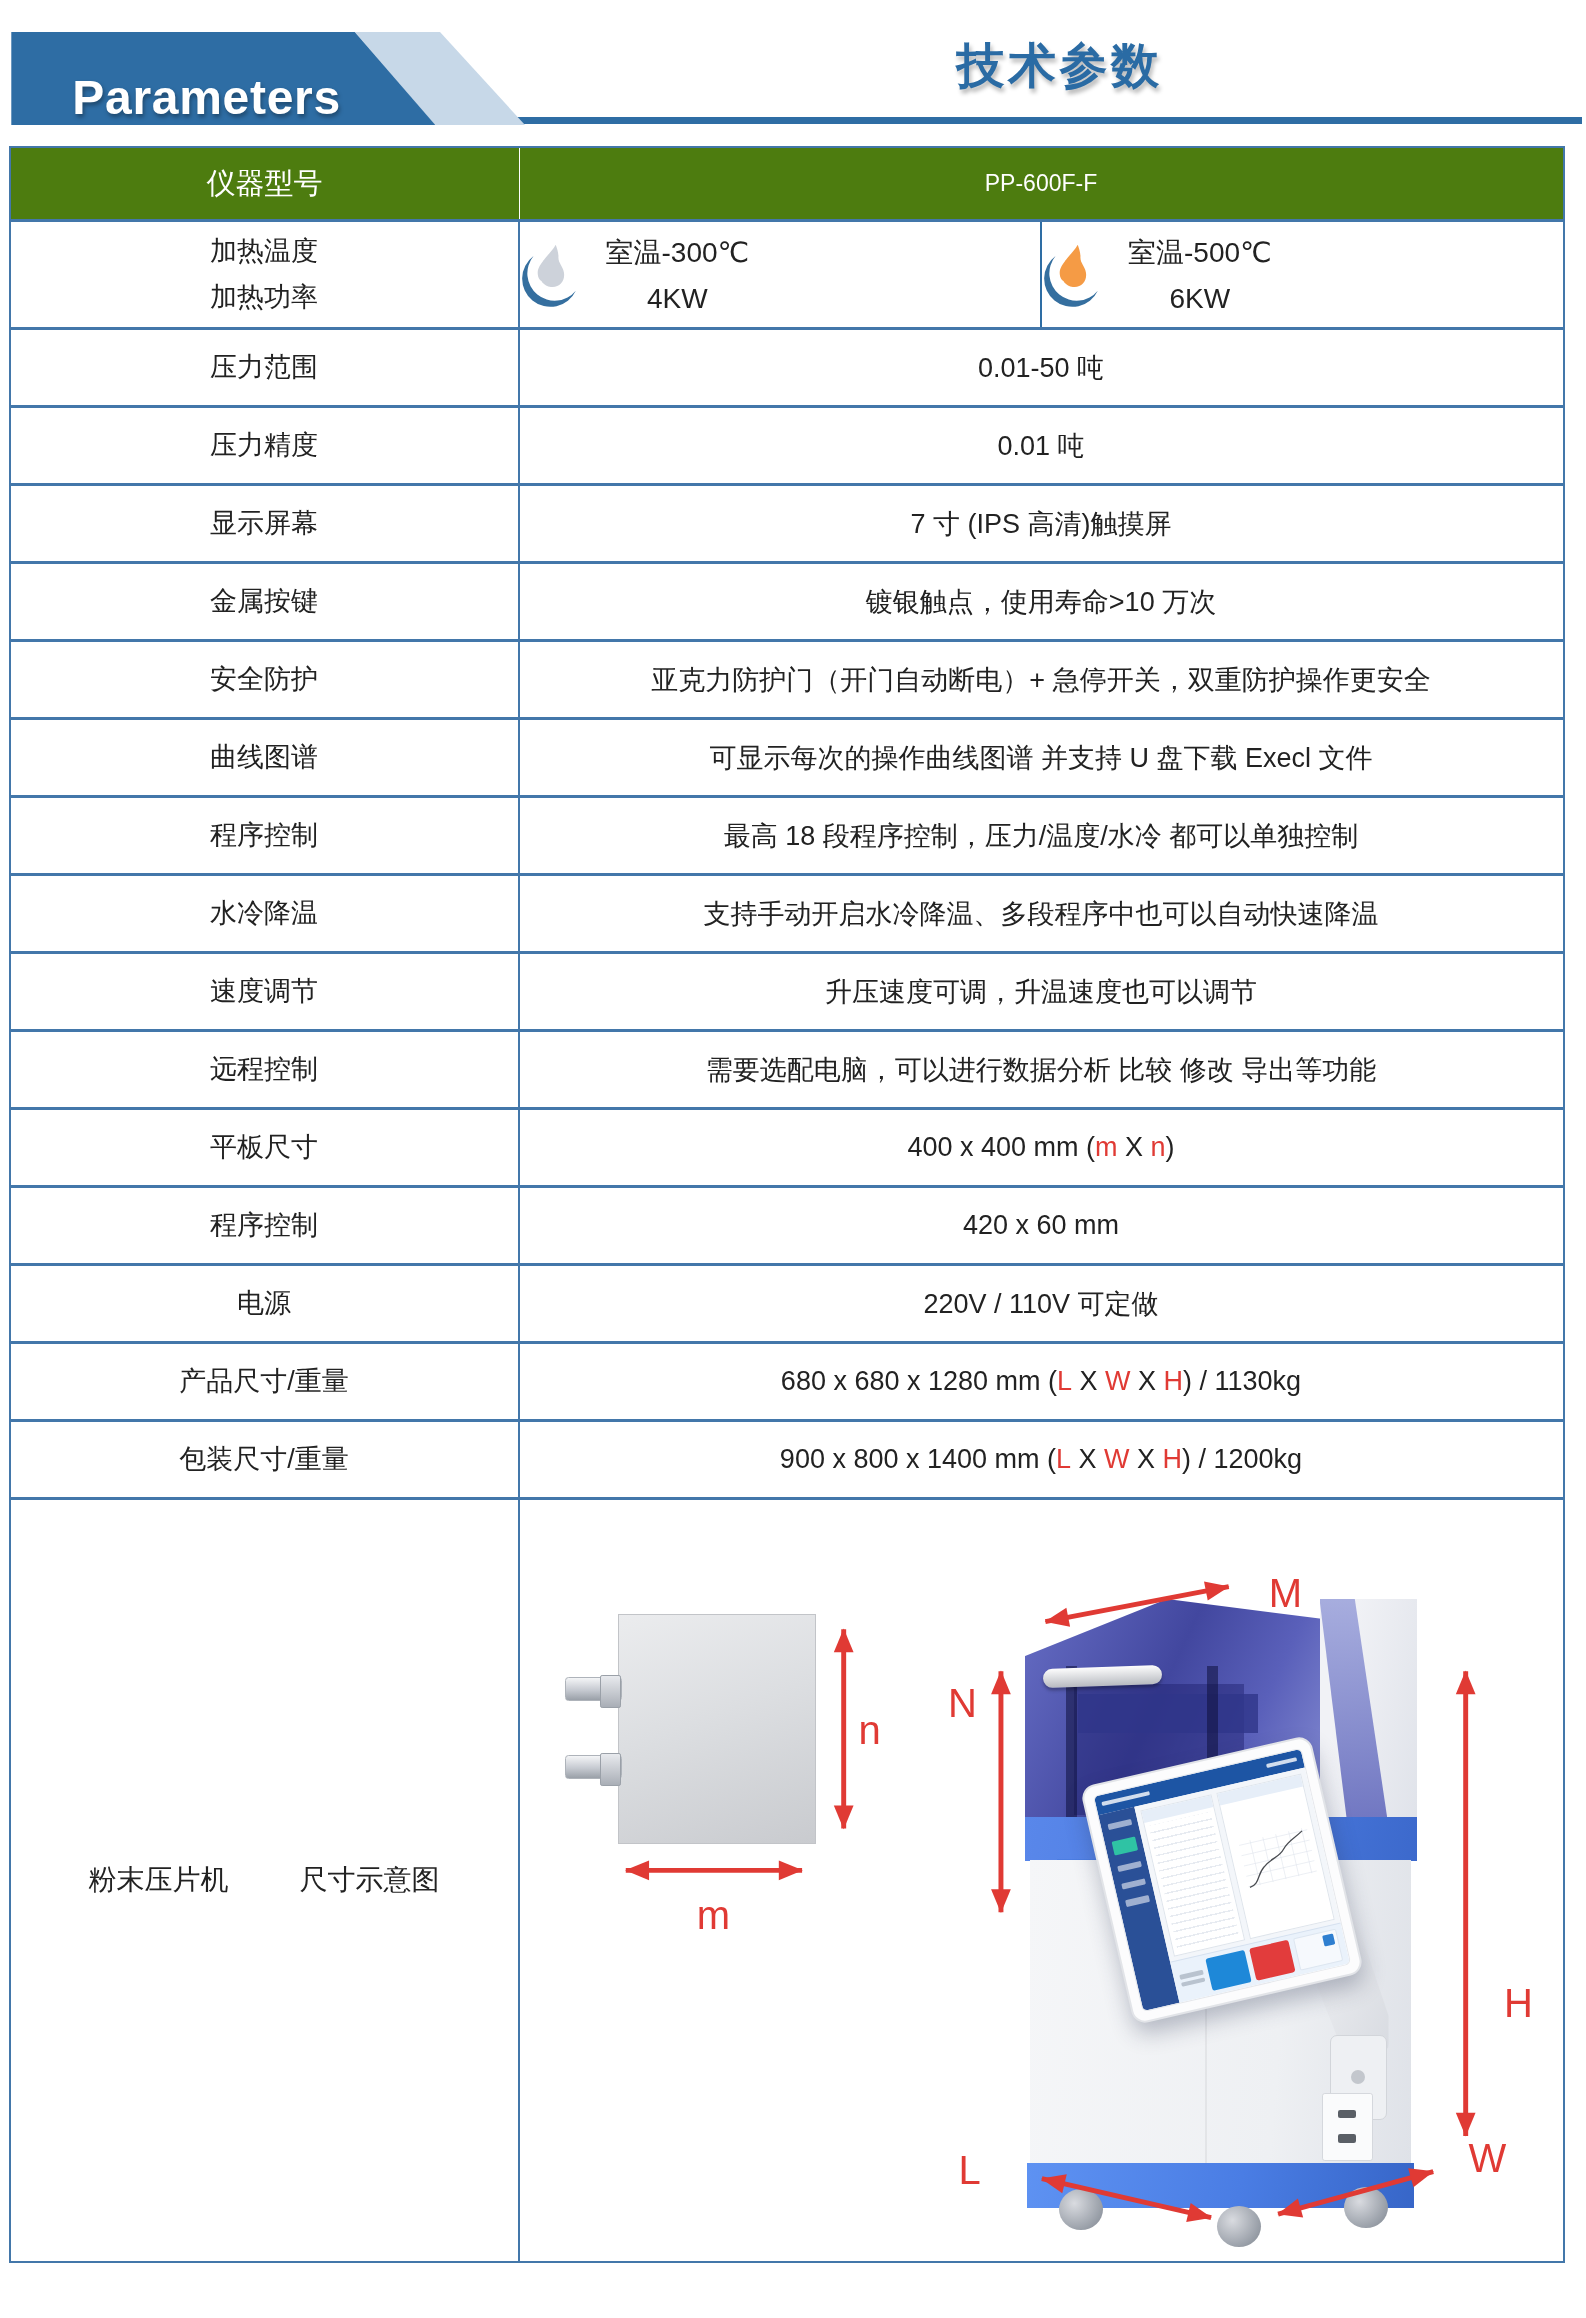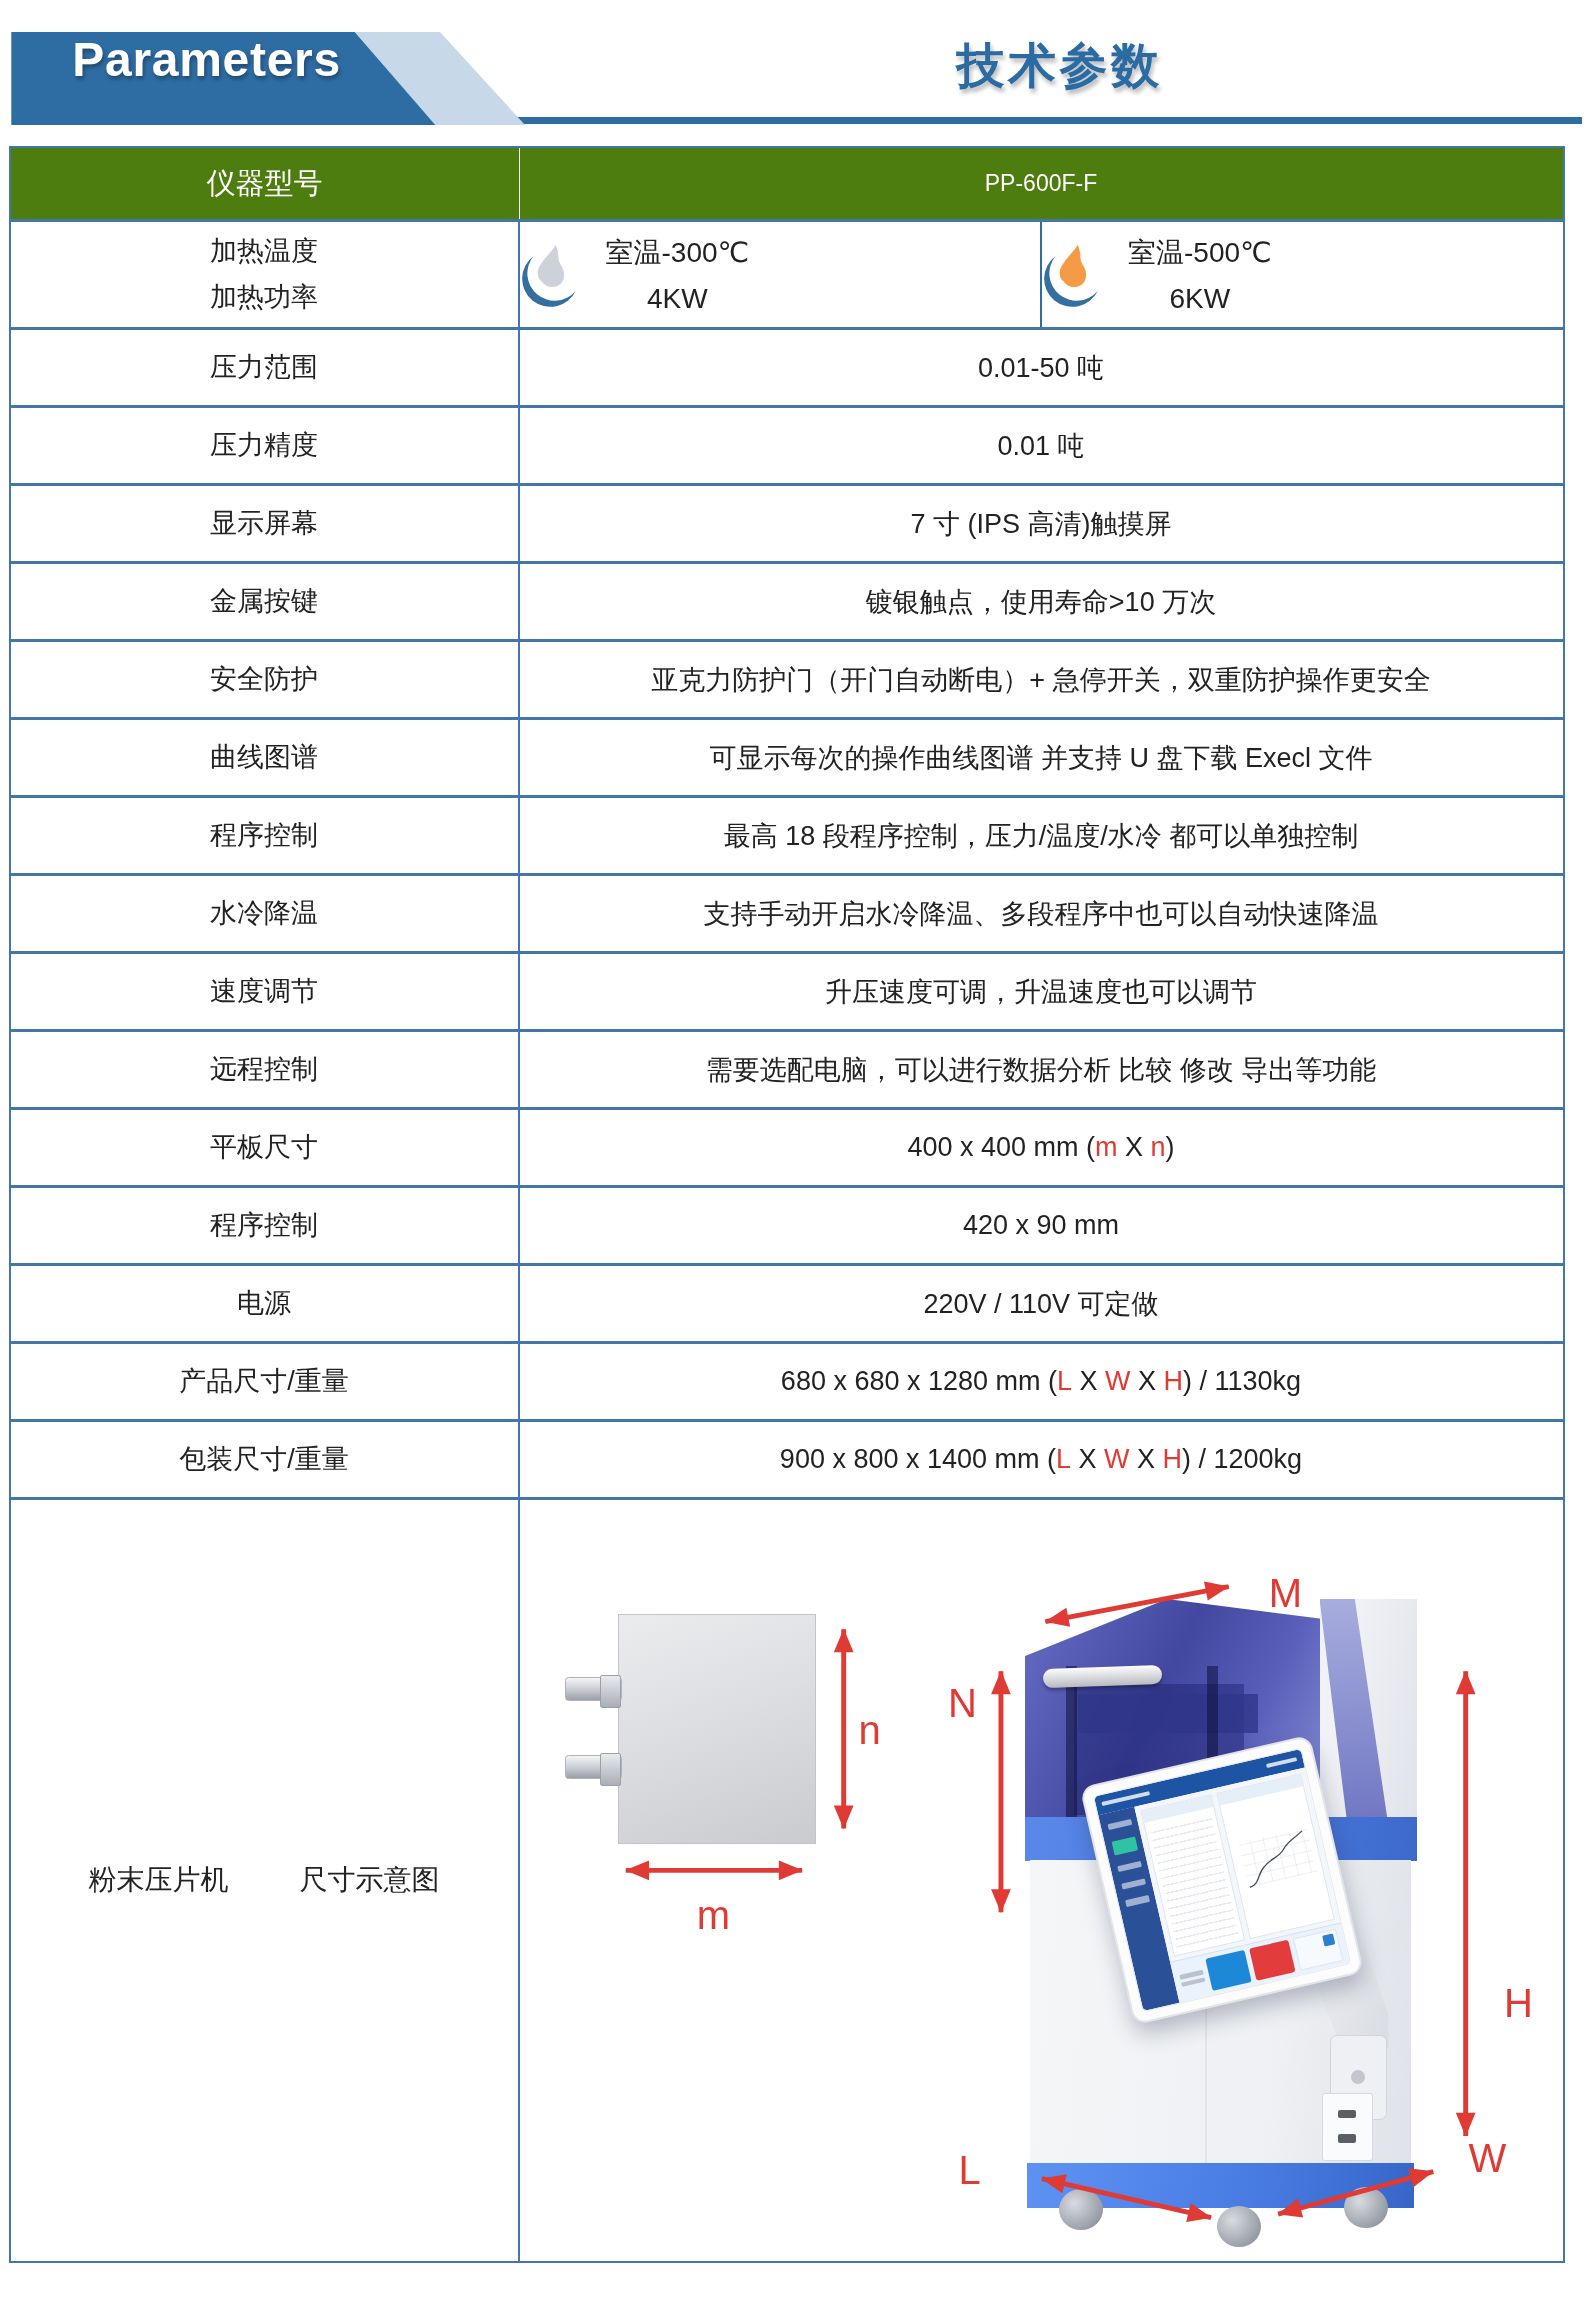--- a/index.html
+++ b/index.html
@@ -7,21 +7,21 @@
   .page {
     position:relative; width:1587px; height:2319px; background:#fff;
     font-family:"Liberation Sans","DejaVu Sans",sans-serif; color:#1f1f1f;
     overflow:hidden;
   }
 
   
   .banner-dark {
     position:absolute; left:11.3px; top:32px; width:424px; height:93px;
     background:#2e6da4; clip-path:polygon(0 0,81% 0,100% 100%,0 100%);
-    display:flex; align-items:flex-start; z-index:2;
+    display:flex; align-items:flex-end; z-index:2;
   }
   .banner-dark .ptxt {
     font-size:48px; font-weight:700; color:#fff; padding-left:61px;
     letter-spacing:0.7px; text-shadow:1.4px 2.8px 4.2px rgba(0,0,0,.35);
   }
   .banner-light {
     position:absolute; left:355px; top:32px; width:170px; height:93px;
     background:#c7d8e8; clip-path:polygon(0 0,50% 0,100% 100%,47% 100%); z-index:1;
   }
   .banner-rule { position:absolute; left:516px; top:117px; width:1066px; height:7px; background:#2e6da4; }
@@ -252,21 +252,21 @@
         <span>400 x 400 mm (</span>
           <span class="red">m</span>
           <span> X </span>
           <span class="red">n</span>
           <span>)</span>
       </div>
     </div>
 
     <div class="trow">
       <div class="lab">程序控制</div>
-      <div class="val">420 x 90 mm</div>
+      <div class="val">420 x 60 mm</div>
     </div>
     <div class="trow">
       <div class="lab">电源</div>
       <div class="val">220V / 110V 可定做</div>
     </div>
 
     <div class="trow">
       <div class="lab">产品尺寸/重量</div>
       <div class="val">
         <span>680 x 680 x 1280 mm (</span>

